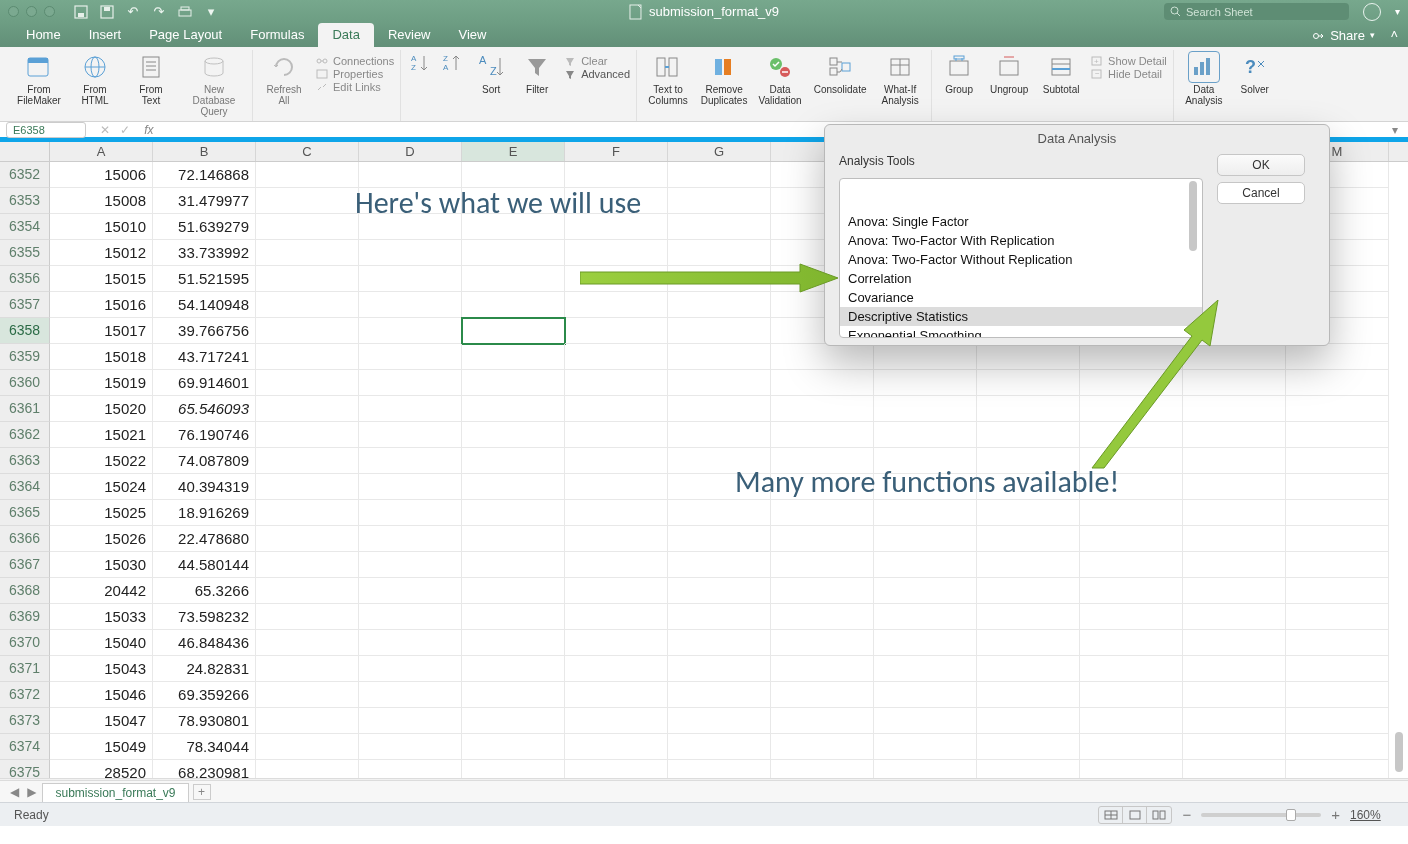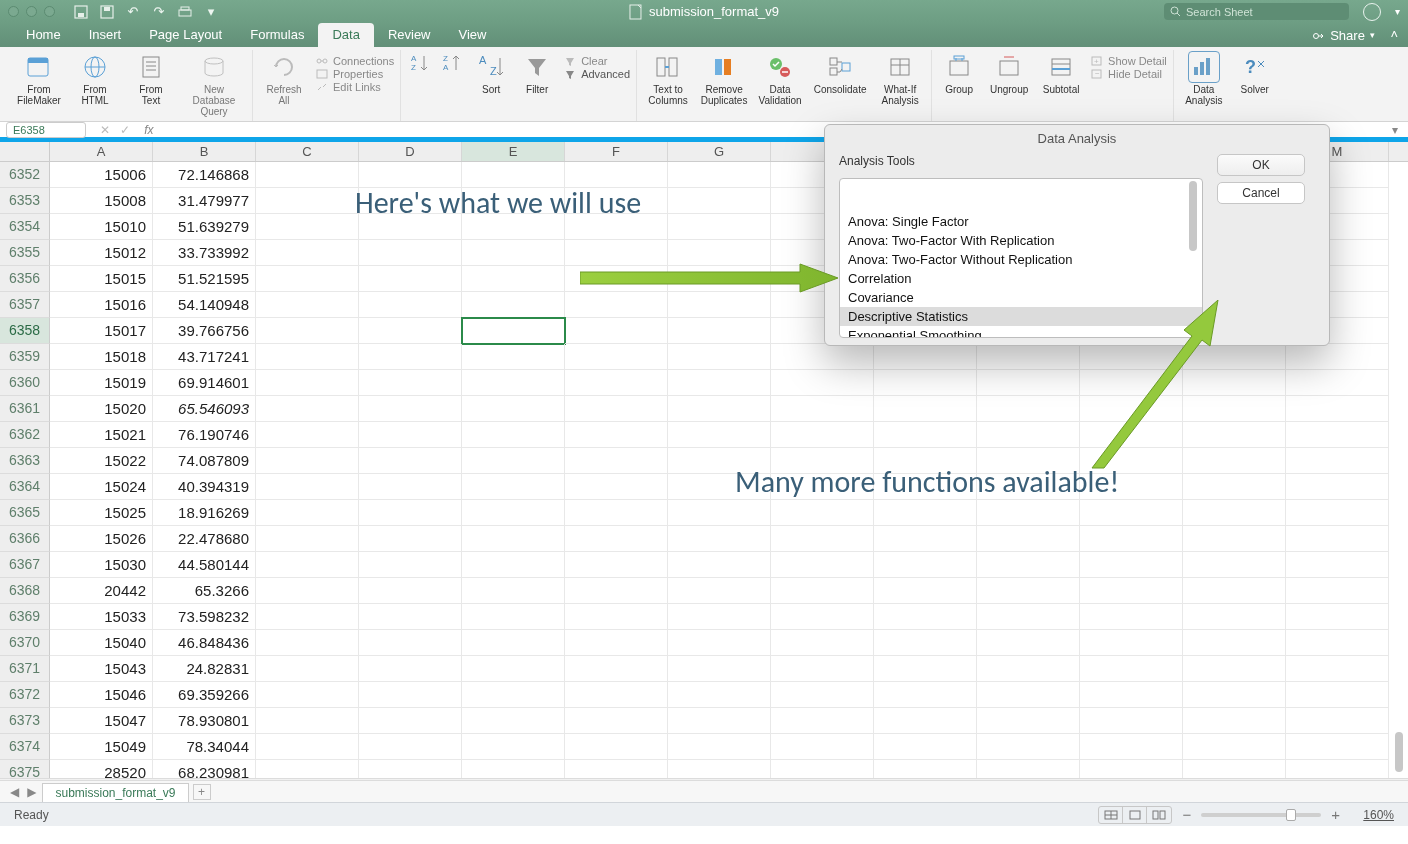--- a/index.html
+++ b/index.html
@@ -876,21 +876,21 @@
             <rect x="1" y="1" width="5" height="8" fill="none" stroke="#777"></rect>
             <rect x="8" y="1" width="5" height="8" fill="none" stroke="#777"></rect>
           </svg>
         </div>
     </div>
     <span style="font-size:15px;color:#777;">−</span>
     <div class="zoomslider">
         <div class="knob"></div>
       </div>
     <span style="font-size:15px;color:#777;">+</span>
-    <span style="width:44px;text-align:right;text-decoration:underline;">160%</span>
+    <span style="width:44px;text-decoration:underline;">160%</span>
   </div>
 </div>
 
 <div class="vscroll">
     <div class="vthumb"></div>
   </div>
 
 <div class="dialog">
   <div class="dtitle">Data Analysis</div>
   <div class="body">

